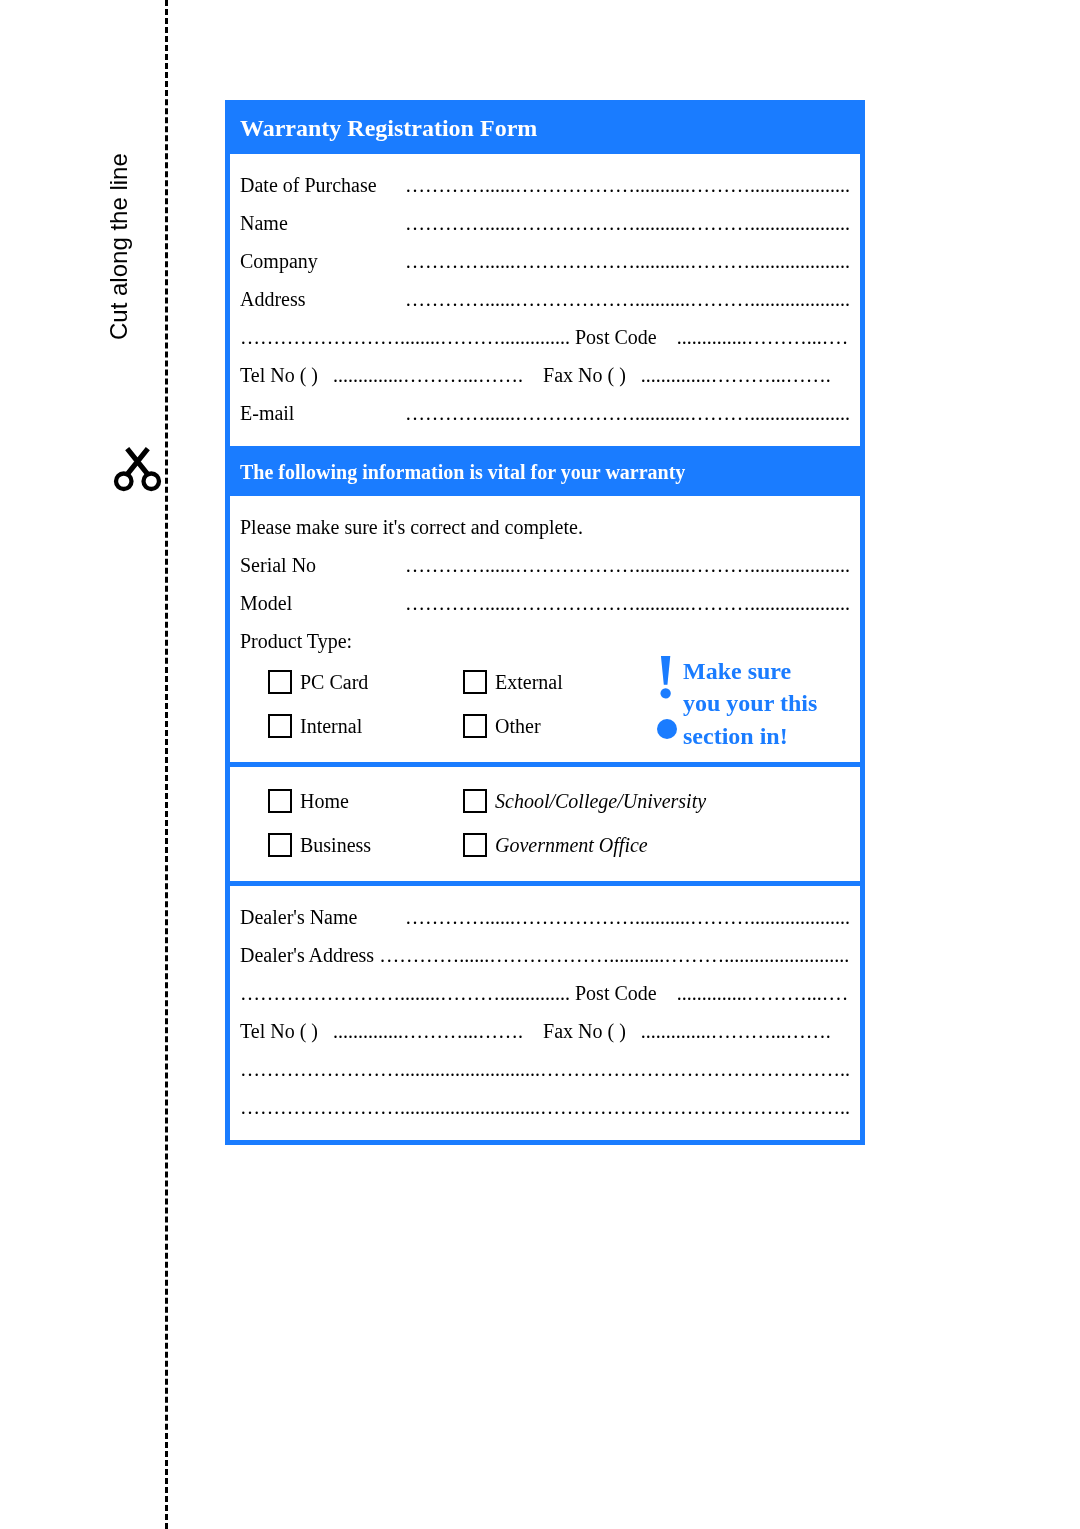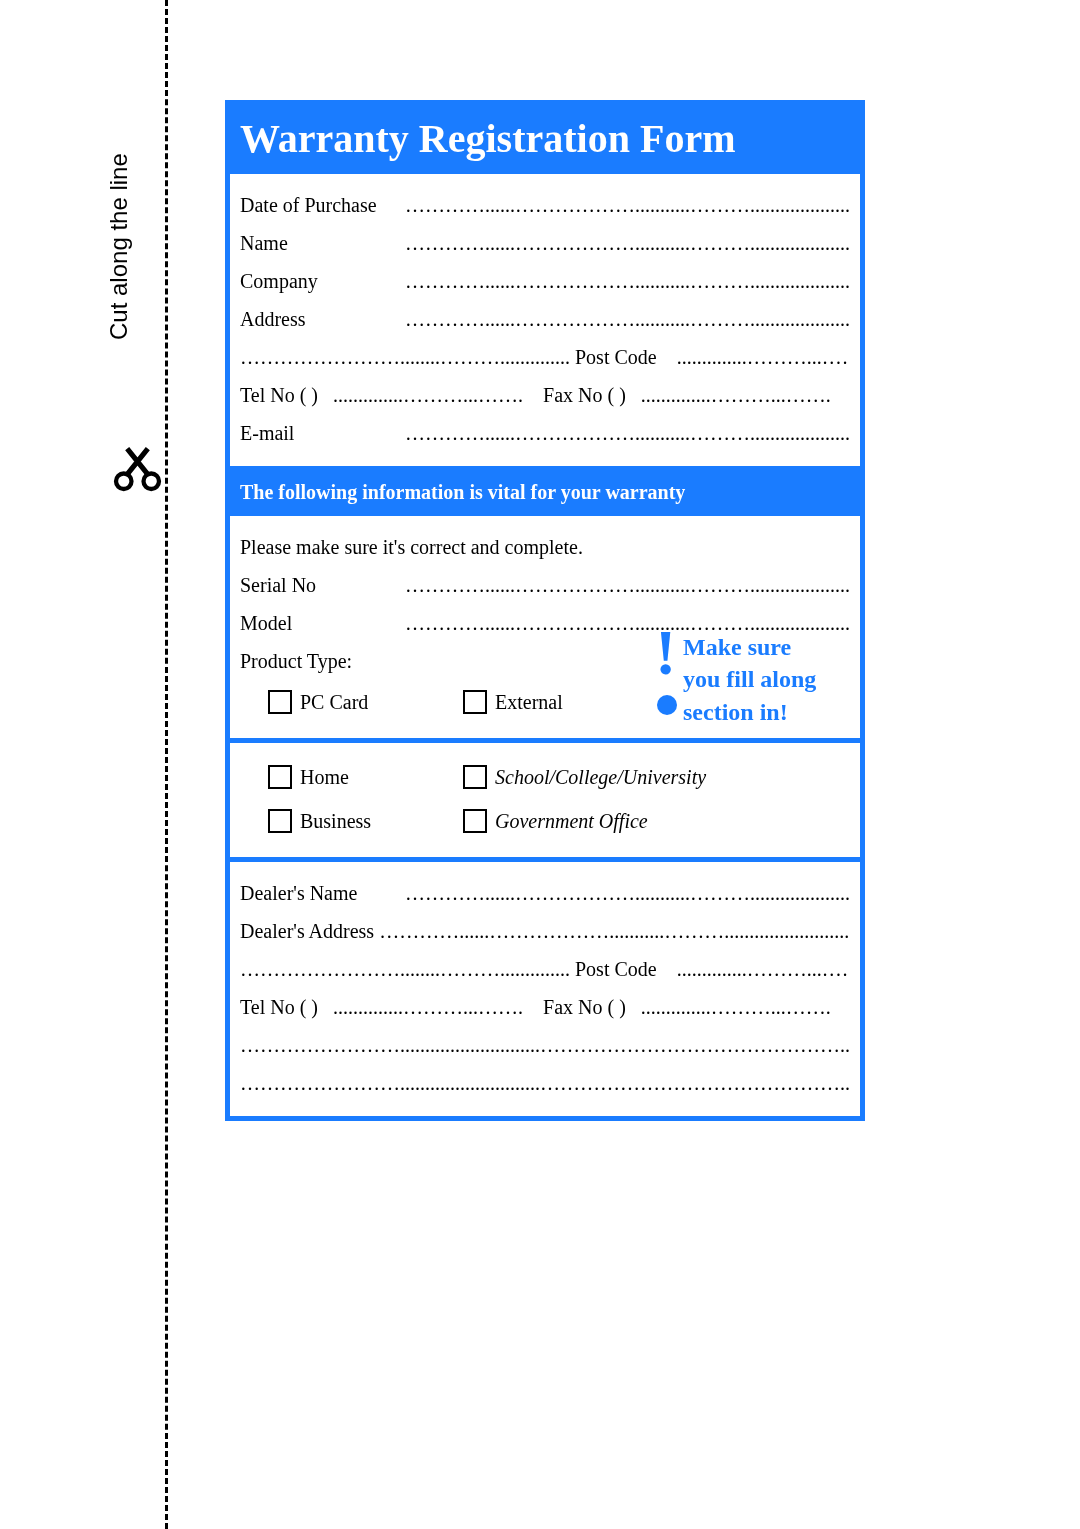--- a/index.html
+++ b/index.html
@@ -43,21 +43,21 @@
     width: 640px;
     border: 5px solid #1a7cff;
   }
   .header, .subheader {
     background: #1a7cff;
     color: #fff;
     padding: 10px 10px 12px 10px;
     font-family: "Times New Roman", Times, serif;
     font-weight: bold;
   }
-  .header { font-size: 40px; }
+  .header { font-size: 24px; }
   .subheader { font-size: 20px; }
   .section {
     padding: 12px 10px 14px 10px;
     font-size: 20px;
     line-height: 1.9;
     border-bottom: 5px solid #1a7cff;
   }
   .section.last { border-bottom: none; }
   .row { white-space: nowrap; overflow: hidden; }
   .label { display: inline-block; vertical-align: baseline; }
@@ -168,25 +168,29 @@
       <span class="label" style="width:160px">Model</span>
       <span class="dots">…………......………………...........………................................</span>
     </div>
     <div class="row">
       <span class="label">Product Type:</span>
     </div>
     <div class="opt-row">
       <span class="opt"><span class="checkbox"></span><span>PC Card</span></span>
       <span class="opt"><span class="checkbox"></span><span>External</span></span>
     </div>
+    <div class="opt-row">
+      <span class="opt"><span class="checkbox"></span><span>Internal</span></span>
+      <span class="opt"><span class="checkbox"></span><span>Other</span></span>
+    </div>
     <div class="callout">
       <span class="excl">!</span>
       <span class="dot"></span>
       <div>Make sure</div>
-      <div>you fill along</div>
+      <div>you your this</div>
       <div>section in!</div>
     </div>
   </div>
 
   <div class="section">
     <div class="opt-row">
       <span class="opt"><span class="checkbox"></span><span>Home</span></span>
       <span class="opt wide"><span class="checkbox"></span><span>School/College/University</span></span>
     </div>
     <div class="opt-row">

